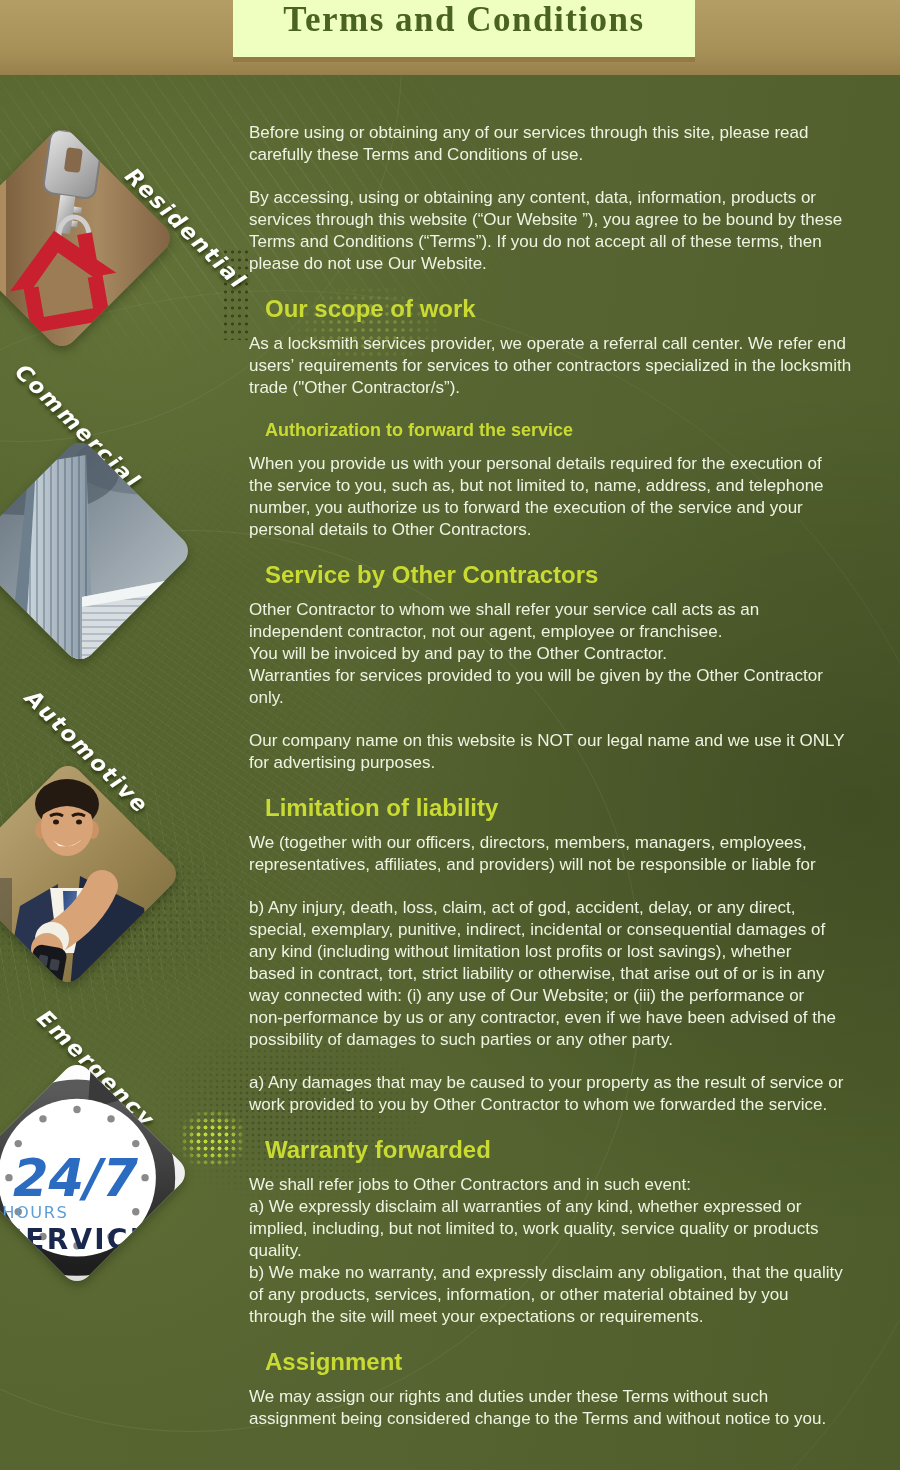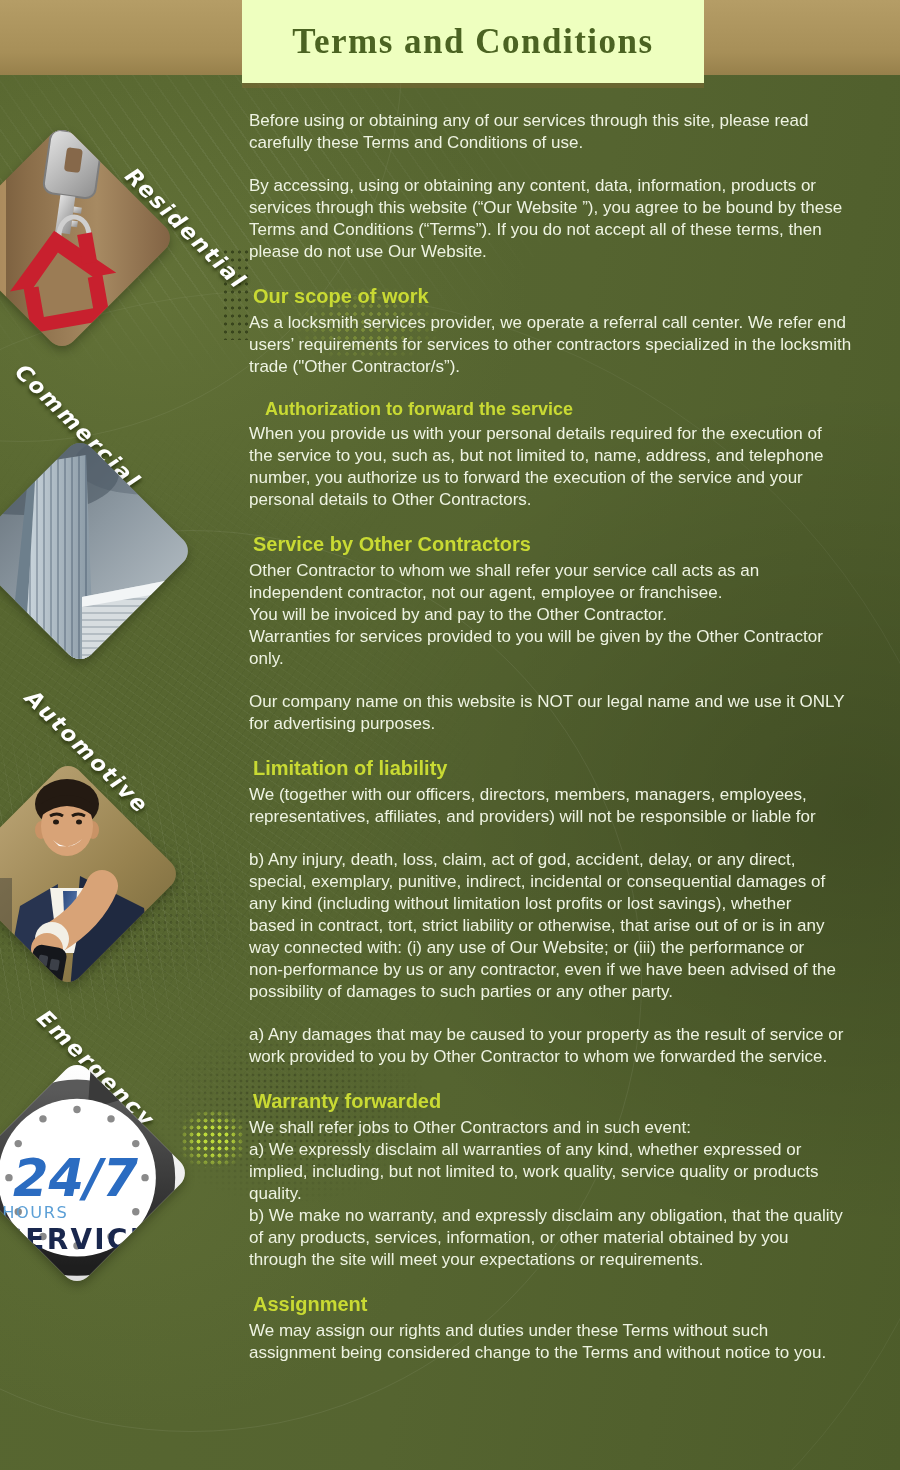--- a/index.html
+++ b/index.html
@@ -43,22 +43,22 @@
     background:radial-gradient(circle, rgba(0,0,0,.17) 1.1px, transparent 1.7px);background-size:6px 7px;
     -webkit-mask-image:radial-gradient(ellipse at 40% 50%, #000 25%, transparent 75%);
             mask-image:radial-gradient(ellipse at 40% 50%, #000 25%, transparent 75%);}
   .ring{position:absolute;border-radius:50%;pointer-events:none;}
   .ring1{width:900px;height:900px;left:-260px;top:530px;border:1.5px solid rgba(255,255,255,.07);}
   .ring2{width:1400px;height:1400px;left:-420px;top:290px;border:1.5px solid rgba(255,255,255,.05);}
   .ring3{width:760px;height:760px;left:-360px;top:-320px;border:1.5px solid rgba(255,255,255,.06);}
   
   .gold-band{position:absolute;left:0;top:0;width:900px;height:75px;
     background:linear-gradient(#b59d66 0%,#a78f58 70%,#97804b 100%);}
-  .title-box{position:absolute;left:242px;top:0;width:462px;height:83px;background:#eeffbf;
-    box-shadow:0 5px 0 rgba(130,104,50,.45);display:flex;align-items:center;justify-content:center;}
+  .title-box{position:absolute;left:233px;top:0;width:462px;height:57px;background:#eeffbf;
+    box-shadow:0 5px 0 rgba(130,104,50,.45);display:flex;justify-content:center;}
   .title-box h1{margin:0;font-family:"Liberation Serif",serif;font-weight:bold;font-size:35px;
     letter-spacing:1.5px;color:#4b6322;}
   
   .diamond{position:absolute;width:162px;height:162px;transform:rotate(45deg);border-radius:16px;
     overflow:hidden;box-shadow:3px 3px 10px rgba(20,25,8,.35);}
   .diamond .inner{position:absolute;left:50%;top:50%;width:232px;height:232px;
     transform:translate(-50%,-50%) rotate(-45deg);}
   .diamond svg{display:block;width:100%;height:100%;}
   .d-res{left:-19px;top:157px;}
   .d-com{left:-1px;top:470px;}
@@ -67,22 +67,22 @@
   .d-em .inner{display:flex;align-items:center;justify-content:center;}
   .service-label{position:absolute;transform-origin:0 0;transform:rotate(45deg);white-space:nowrap;
     font-family:"DejaVu Sans",sans-serif;font-weight:bold;font-style:italic;font-size:22px;
     letter-spacing:2px;color:#ffffff;text-shadow:2px 2px 4px rgba(30,40,5,.8);}
   .lbl-res{left:138px;top:163px;}
   .lbl-com{left:28px;top:359px;}
   .lbl-auto{left:38px;top:685px;}
   .lbl-em{left:50px;top:1005px;}
   
   .content{position:absolute;left:249px;top:110px;width:648px;color:#eef3e2;}
-  .content p{margin:0 0 21px 0;font-size:17px;line-height:22px;white-space:pre-line;}
-  .content h2{margin:0 0 3px 4px;font-size:20px;line-height:25px;color:#c9da33;font-weight:bold;}
+  .content p{margin:12px 0 21px 0;font-size:17px;line-height:22px;white-space:pre-line;}
+  .content h2{margin:0 0 3px 16px;font-size:24px;line-height:25px;color:#c9da33;font-weight:bold;}
   .content h3{margin:0 0 3px 16px;font-size:18px;line-height:21px;color:#c9da33;font-weight:bold;}
 </style>
 </head>
 <body>
 
 <div class="page">
 
   <div class="tex tex-hatch-top"></div>
   <div class="tex tex-grid-mid"></div>
   <div class="tex tex-fan"></div>

